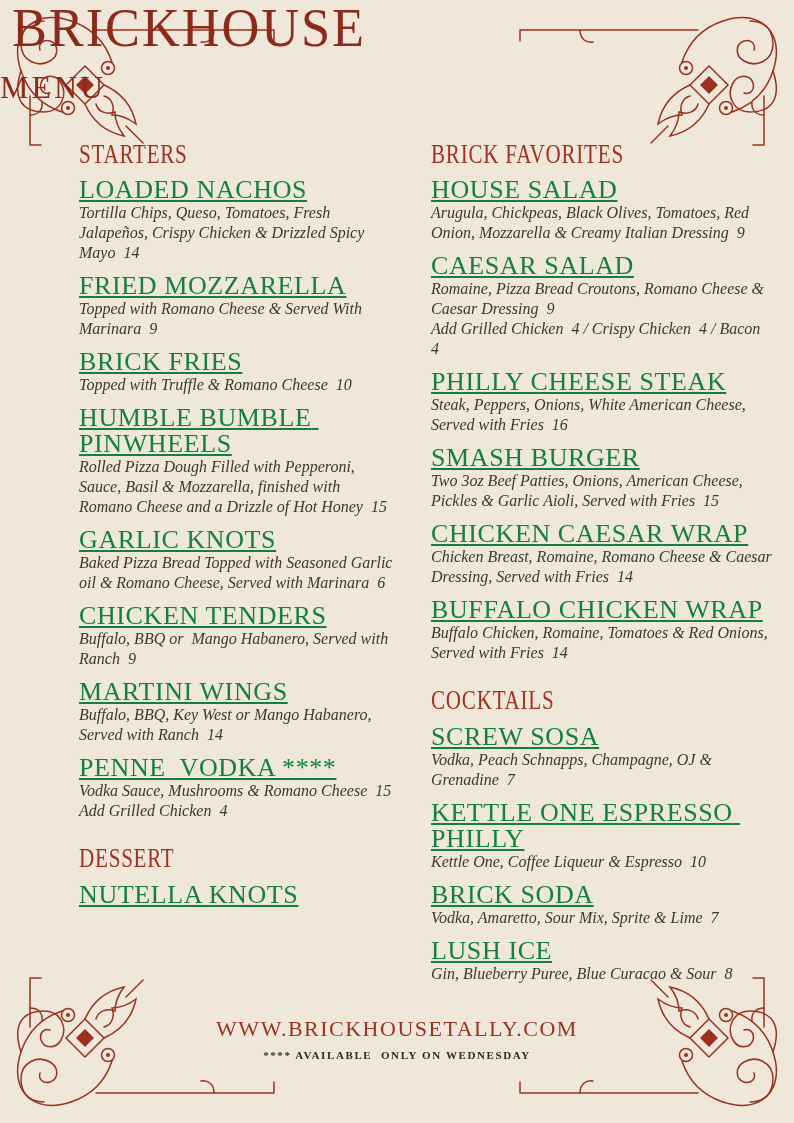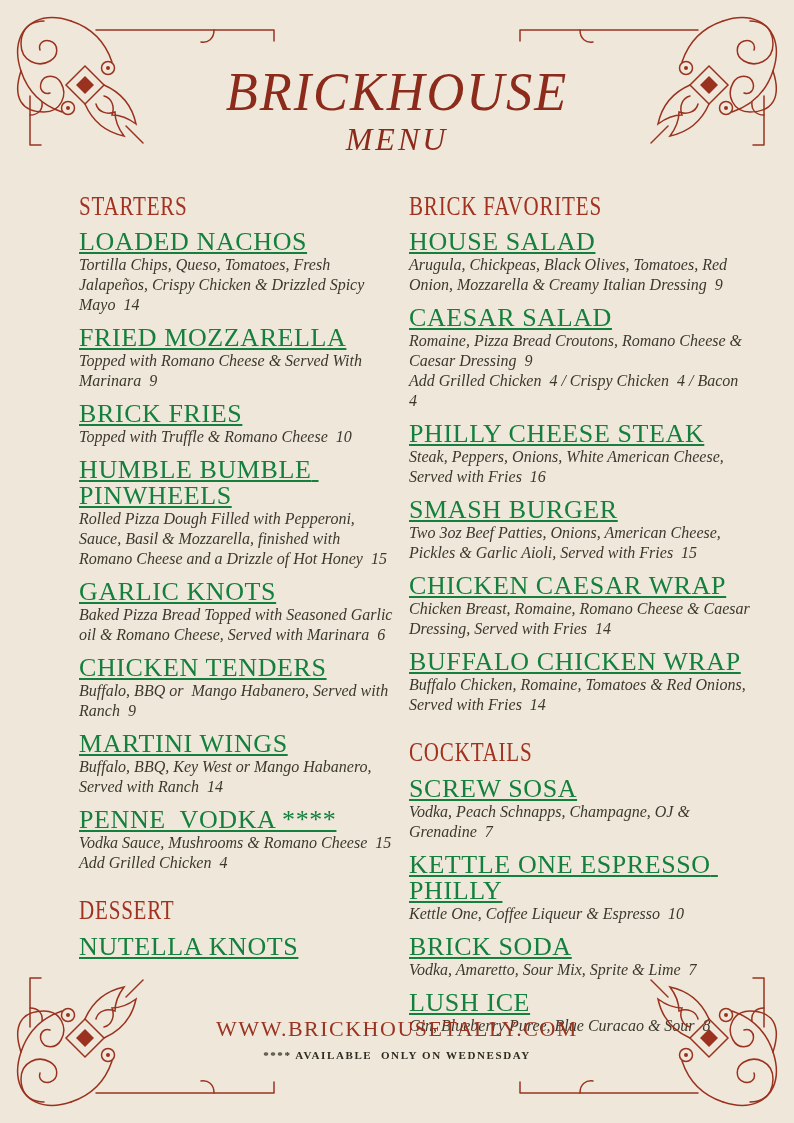--- a/index.html
+++ b/index.html
@@ -14,36 +14,36 @@
     color:#2E2B22;
   }
   
   .orn{position:absolute;width:280px;height:150px;color:#9A321F;pointer-events:none;}
   .orn.tl{top:8px;left:8px;}
   .orn.tr{top:8px;right:8px;transform:scaleX(-1);}
   .orn.bl{bottom:8px;left:8px;transform:scaleY(-1);}
   .orn.br{bottom:8px;right:8px;transform:scale(-1,-1);}
   .defs{position:absolute;width:0;height:0;overflow:hidden;}
   
-  header{position:relative;text-align:center;padding-top:64px;font-style:italic;}
+  header{position:relative;}
   .title{
     margin:0;font-weight:400;
     font-size:54px;line-height:1.05;
     letter-spacing:2px;color:#8C2A1B;
     transform:scaleX(.97);
   }
   .subtitle{
-    margin-top:1px;
+    margin-top:13px;
     font-size:32px;line-height:1.1;
     letter-spacing:3px;color:#8C2A1B;
   }
   
   .menu{
     display:flex;align-items:flex-start;
-    padding:35px 30px 0 79px;gap:12px;
+    padding:35px 30px 0 79px;gap:34px;
   }
   .col{flex:none;}
   .col.left{width:318px;}
   .col.right{width:341px;}
   .section-heading{
     margin:0 0 9px 0;
     font-weight:400;
     font-size:27px;line-height:1.05;
     letter-spacing:1px;
     color:#A2321F;

